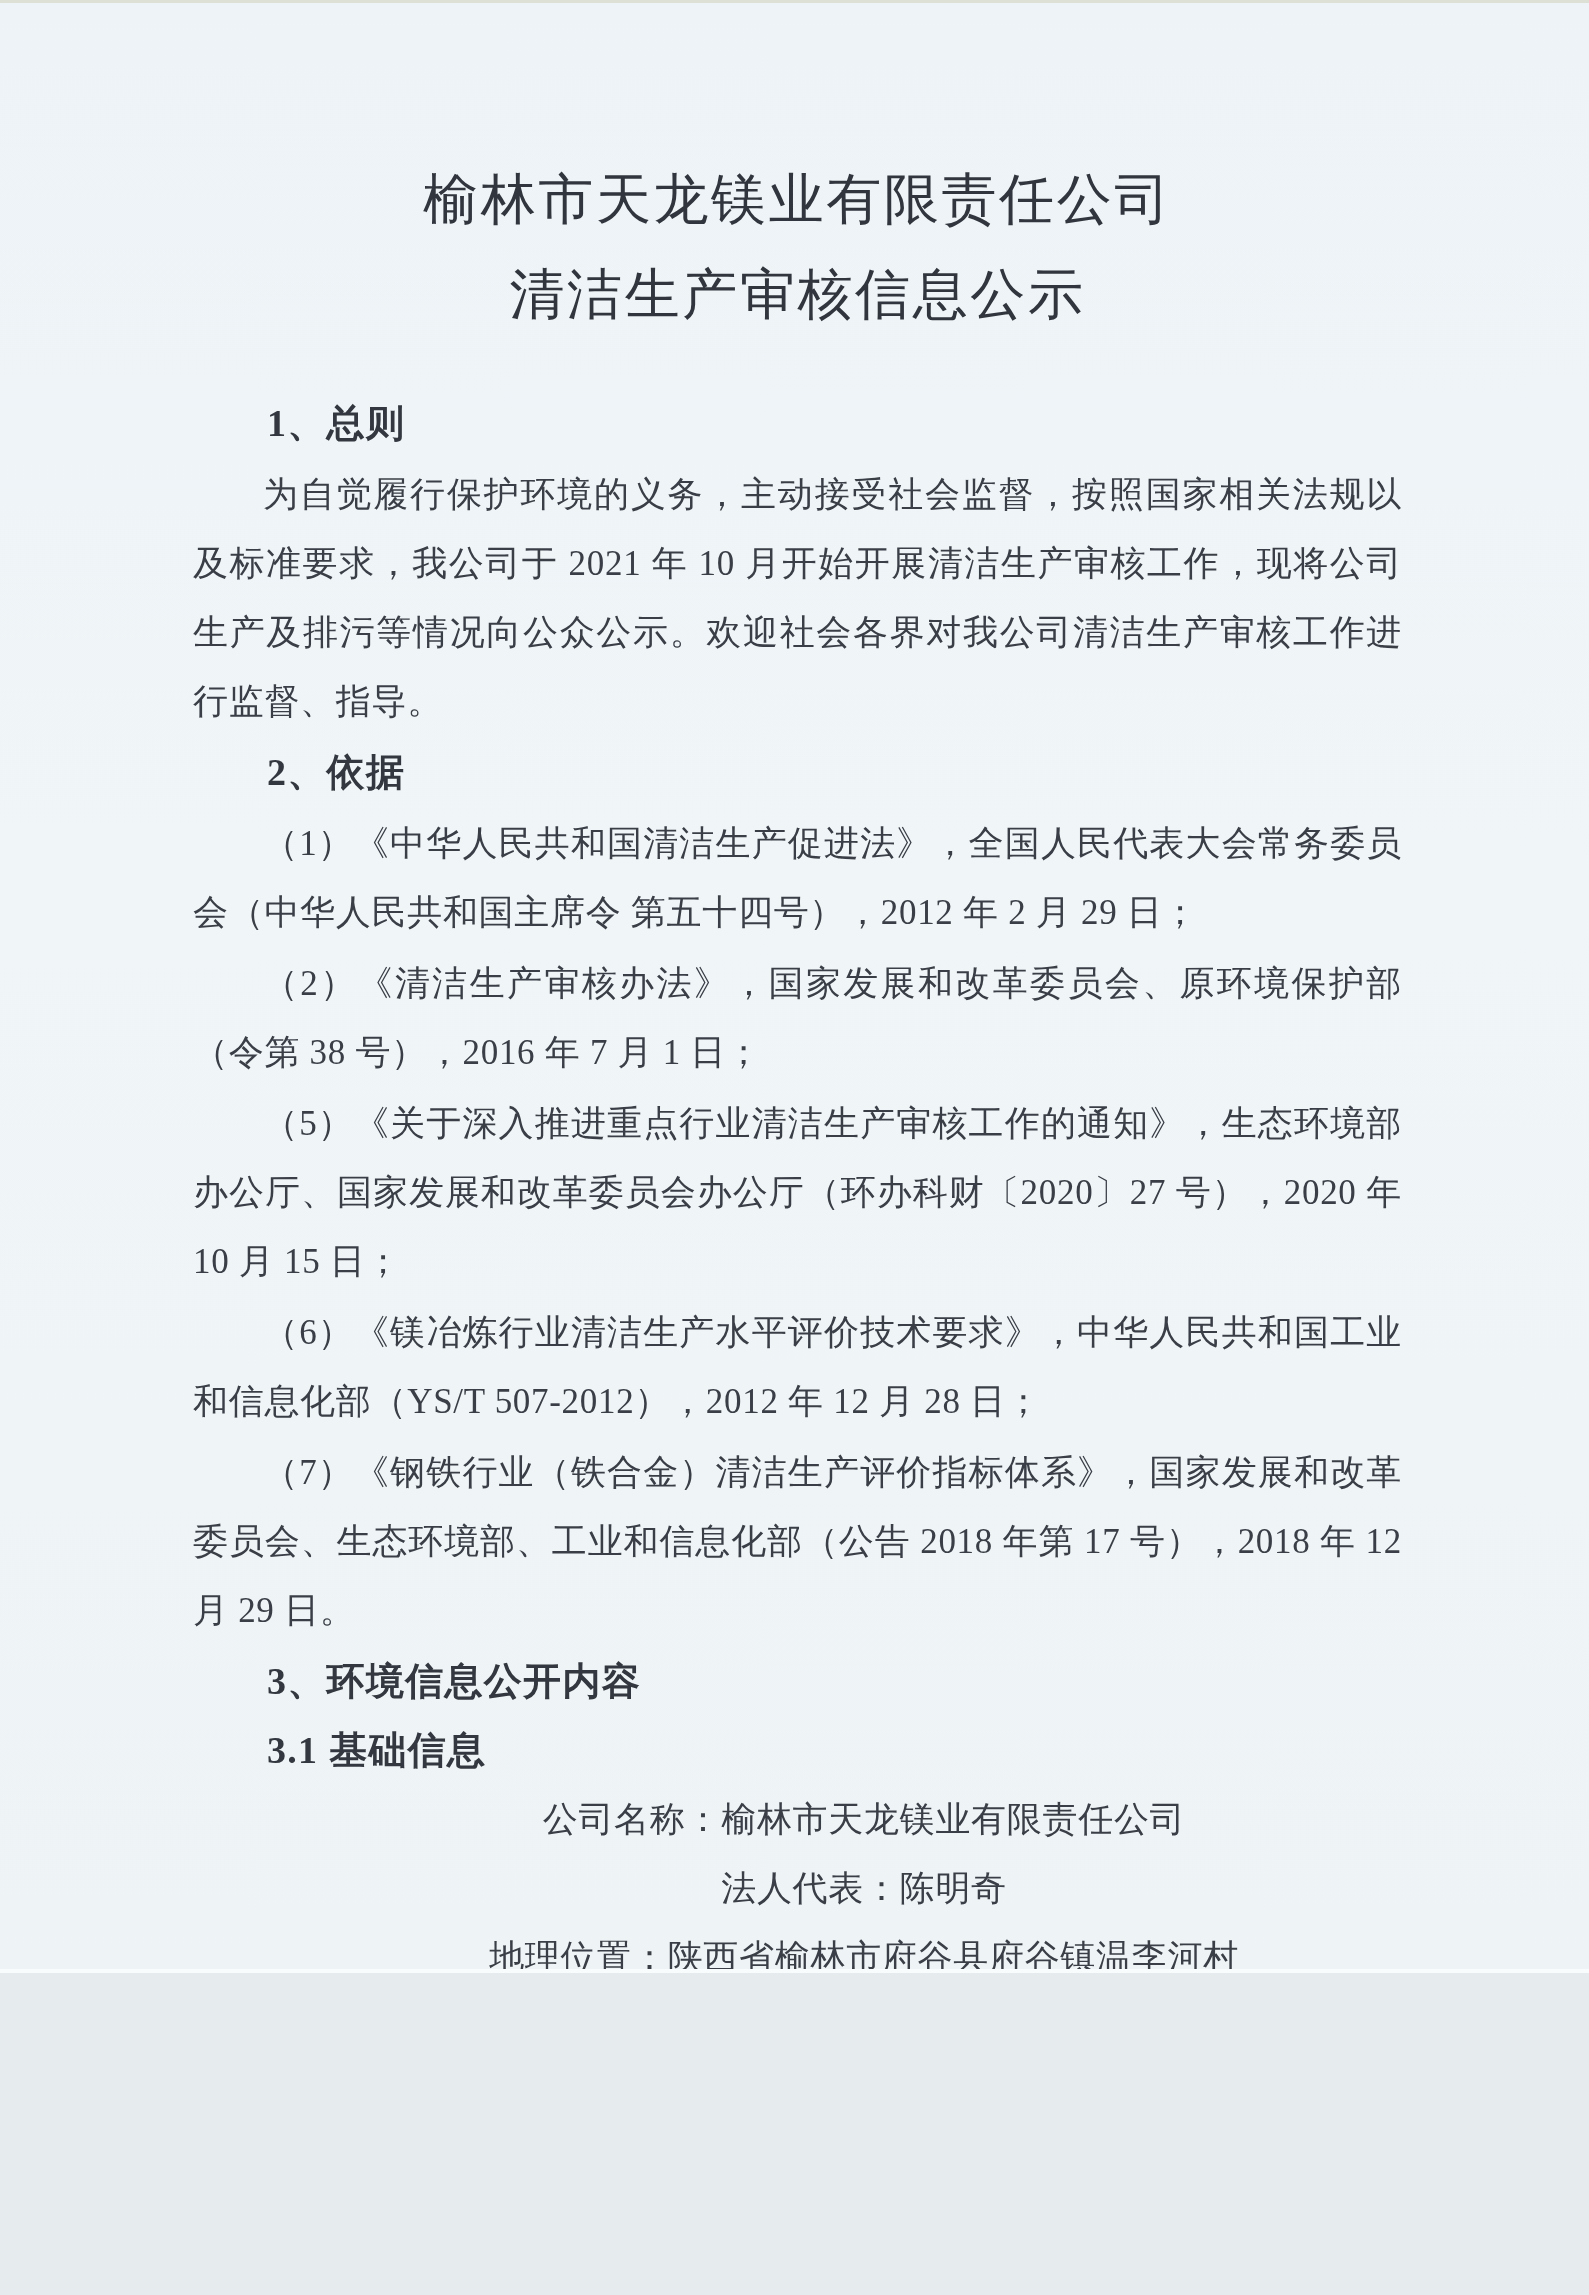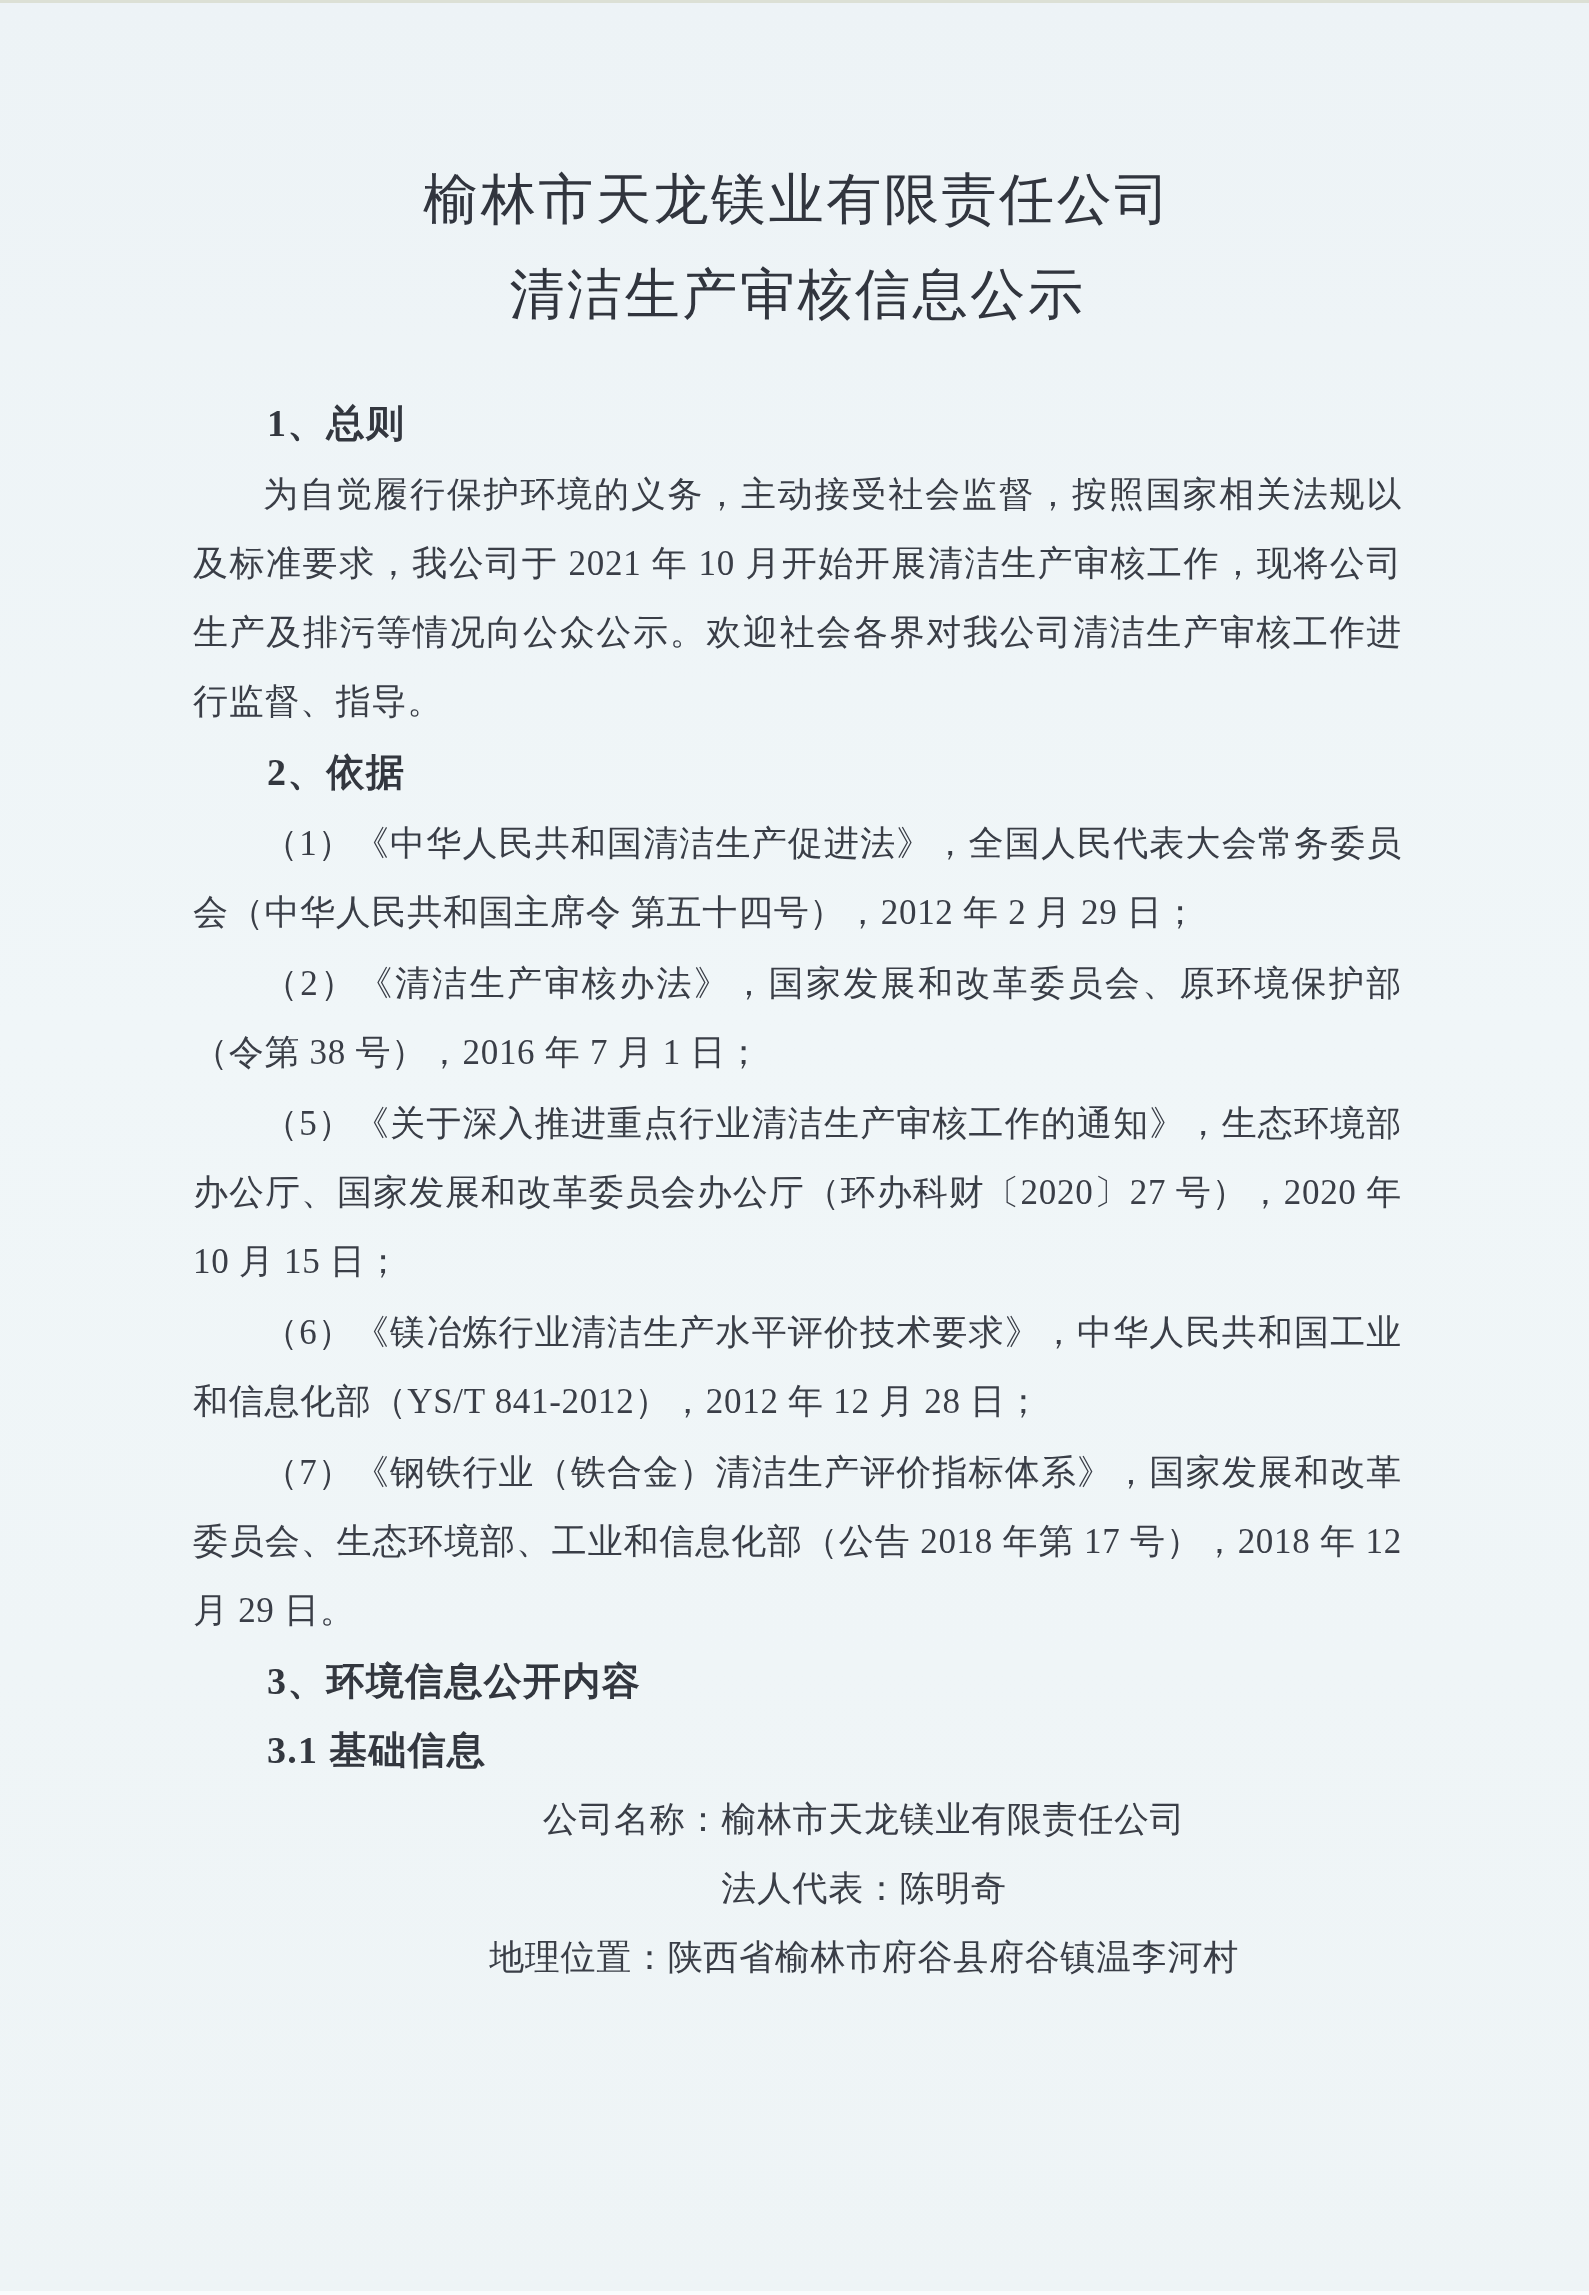--- a/index.html
+++ b/index.html
@@ -1,21 +1,21 @@
 <!DOCTYPE html>
 <html lang="zh" style="font-size:10.5px"><head>
 <meta charset="utf-8">
 <style>
   html, body { margin: 0; padding: 0; }
   body { background: #e6ebed; }
 
   .page {
     position: relative;
     width: 1589px;
-    height: 2295px;
+    height: 1973px;
     margin: 0;
     background: linear-gradient(180deg, #edf3f6 0%, #f0f6f8 45%, #eef4f6 100%);
     font-family: "Liberation Serif", "DejaVu Serif", serif;
     color: #3a3e47;
     overflow: hidden;
   }
 
   .scan-edge-top {
     position: absolute;
     top: 0; left: 0; right: 0;
@@ -91,21 +91,21 @@
 
     <div class="heading">1、总则</div>
 
     <p class="para">为自觉履行保护环境的义务，主动接受社会监督，按照国家相关法规以及标准要求，我公司于 2021 年 10 月开始开展清洁生产审核工作，现将公司生产及排污等情况向公众公示。欢迎社会各界对我公司清洁生产审核工作进行监督、指导。</p>
 
     <div class="heading">2、依据</div>
 
     <p class="basis-item">（1）《中华人民共和国清洁生产促进法》，全国人民代表大会常务委员会（中华人民共和国主席令 第五十四号），2012 年 2 月 29 日；</p>
     <p class="basis-item">（2）《清洁生产审核办法》，国家发展和改革委员会、原环境保护部（令第 38 号），2016 年 7 月 1 日；</p>
     <p class="basis-item">（5）《关于深入推进重点行业清洁生产审核工作的通知》，生态环境部办公厅、国家发展和改革委员会办公厅（环办科财〔2020〕27 号），2020 年 10 月 15 日；</p>
-    <p class="basis-item">（6）《镁冶炼行业清洁生产水平评价技术要求》，中华人民共和国工业和信息化部（YS/T 841-2012），2012 年 12 月 28 日；</p>
+    <p class="basis-item">（6）《镁冶炼行业清洁生产水平评价技术要求》，中华人民共和国工业和信息化部（YS/T 507-2012），2012 年 12 月 28 日；</p>
     <p class="basis-item">（7）《钢铁行业（铁合金）清洁生产评价指标体系》，国家发展和改革委员会、生态环境部、工业和信息化部（公告 2018 年第 17 号），2018 年 12 月 29 日。</p>
 
     <div class="heading">3、环境信息公开内容</div>
 
     <div class="heading">3.1 基础信息</div>
 
     <div class="info-line">
       <span class="label">公司名称：</span><span class="value">榆林市天龙镁业有限责任公司</span>
     </div>
 

